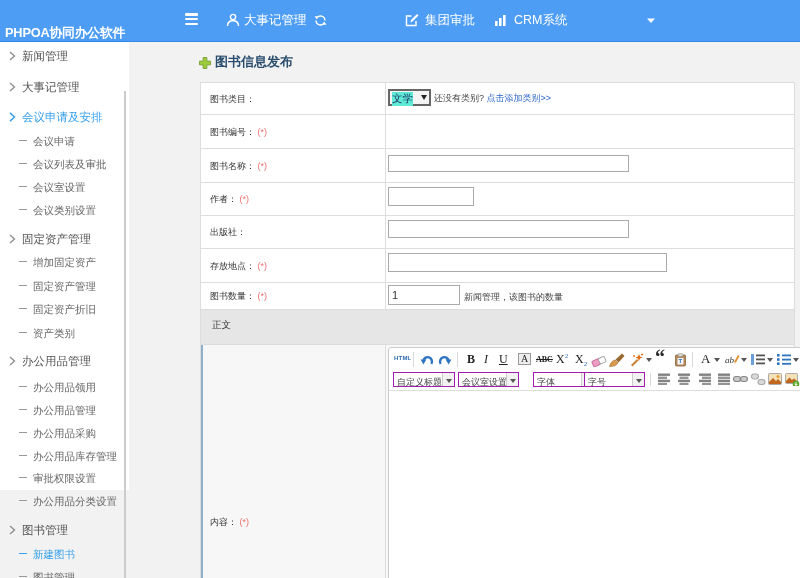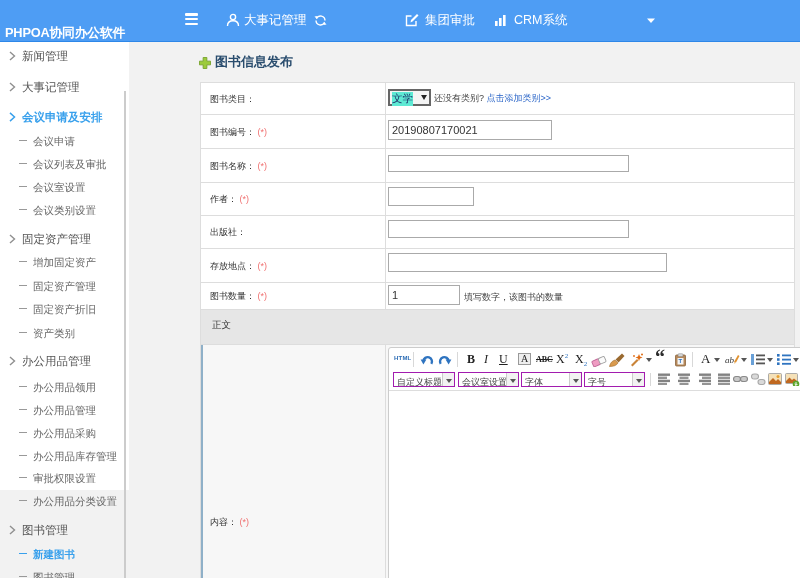--- a/index.html
+++ b/index.html
@@ -12,21 +12,21 @@
 .burger div { height:2.6px; background:#fff; margin-bottom:2.2px; border-radius:1px; }
 .nicon { position:absolute; top:13px; width:14px; height:14px; }
 #sidebar { position:absolute; left:0; top:42px; width:129px; height:448px; background:#fff; }
 .scrolltrack { position:absolute; left:124px; top:49px; width:2px; height:487px; background:#cccccc; }
 .m1 { position:absolute; left:0; width:120px; height:16px; font-size:11.5px; color:#555; white-space:nowrap; }
 .m1 .chev { position:absolute; left:9px; top:3px; width:6.5px; height:10px; }
 .m1 .t { position:absolute; left:22px; top:1px; }
 .m2 { position:absolute; left:0; width:120px; height:15px; font-size:10.5px; color:#666; white-space:nowrap; }
 .m2 .dash { position:absolute; left:19px; top:6px; width:8px; height:1.5px; background:#999; }
 .m2 .t { position:absolute; left:33px; top:1px; }
-.act { color:#38a0ec !important;font-weight:bold; }
+.act { color:#38a0ec !important; }
 #main { position:absolute; left:129px; top:42px; width:671px; height:536px; background:#f2f2f2; }
 #title { position:absolute; left:86px; top:11px; font-size:13px; font-weight:bold; color:#2a4d6e; }
 #plusicon { position:absolute; left:70px; top:15px; }
 #tbl { position:absolute; left:71px; top:40px; width:595px; background:#fff; border:1px solid #ddd; border-bottom:none; }
 .row { position:relative; border-bottom:1px solid #ddd; }
 .lbl { position:absolute; left:9px; top:50%; transform:translateY(-50%); font-size:9px; color:#333; white-space:nowrap;text-align:right; }
 .req { color:#f07070; }
 .coldiv { position:absolute; left:184px; top:0; bottom:0; width:1px; background:#ddd; }
 .fld { position:absolute; left:186px; right:0; top:0; bottom:0; white-space:nowrap; }
 input { border:1px solid #aaa; font-size:11px; color:#333; padding:0 3px; font-family:"Liberation Sans",sans-serif; background:#fff; }
@@ -202,23 +202,20 @@
         <div style="position:absolute;left:1px;top:6px;width:43px;height:17px;border:2px solid #666;background:#f4f4f4;">
           <span style="position:absolute;left:2px;top:1px;font-size:10.5px;color:#1a2a66;background:#5eead4;">文学</span>
           <span style="position:absolute;right:2px;top:4px;width:0;height:0;border:3.5px solid transparent;border-top:5px solid #222;"></span>
         </div>
         <span style="position:absolute;left:47px;top:9px;font-size:9px;color:#444;">还没有类别? <span style="color:#2a65c8">点击添加类别&gt;&gt;</span></span>
       </div>
     </div>
     <div class="row" style="height:34px">
       <div class="lbl">图书编号： <span class="req">(*)</span></div>
         <div class="coldiv"></div>
-      <div class="fld">
-          <input style="position: absolute; left: 1px; top: 5px; width: 164px; height: 20px;" value="20190807170021">
-        </div>
     </div>
     <div class="row" style="height:34px">
       <div class="lbl">图书名称： <span class="req">(*)</span></div>
         <div class="coldiv"></div>
       <div class="fld">
           <input style="position: absolute; left: 1px; top: 6px; width: 241px; height: 17px;">
         </div>
     </div>
     <div class="row" style="height:33px">
       <div class="lbl">作者： <span class="req">(*)</span></div>
@@ -239,21 +236,21 @@
         <div class="coldiv"></div>
       <div class="fld">
           <input style="position: absolute; left: 1px; top: 4px; width: 279px; height: 19px;">
         </div>
     </div>
     <div class="row" style="height:27px">
       <div class="lbl">图书数量： <span class="req">(*)</span></div>
         <div class="coldiv"></div>
       <div class="fld">
           <input style="position: absolute; left: 1px; top: 2px; width: 72px; height: 20px;" value="1">
-        <span class="hint" style="position:absolute;left:77px;top:8px;">填写数字，该图书的数量</span>
+        <span class="hint" style="position:absolute;left:77px;top:8px;">新闻管理，该图书的数量</span>
         </div>
     </div>
     <div class="row" id="zw">
         <span>正文</span>
       </div>
     <div id="content-row">
       <div class="lbl" style="left:7px">内容： <span class="req">(*)</span></div>
       <div class="coldiv"></div>
       <div id="editor">
         <div id="tb1">
@@ -327,21 +324,21 @@
         </div>
         <div id="tb2">
           <div class="sel2" style="left:4px;width:62px;">
               <span class="tx">自定义标题</span>
               <span class="btn"></span>
             </div>
           <div class="sel2" style="left:69px;width:61px;">
               <span class="tx">会议室设置</span>
               <span class="btn"></span>
             </div>
-          <div class="sel2" style="left:132px;width:61px;">
+          <div class="sel2" style="left:144px;width:61px;">
               <span class="tx">字体</span>
               <span class="btn"></span>
             </div>
           <div class="sel2" style="left:195px;width:61px;">
               <span class="tx">字号</span>
               <span class="btn"></span>
             </div>
           <span class="vsep" style="left:261px;top:2px;height:13px;"></span>
           <svg class="al" style="left:269px" width="12" height="12" viewBox="0 0 12 12">
               <rect x="0" y="0.5" width="12" height="2.4" fill="#828282"></rect>

